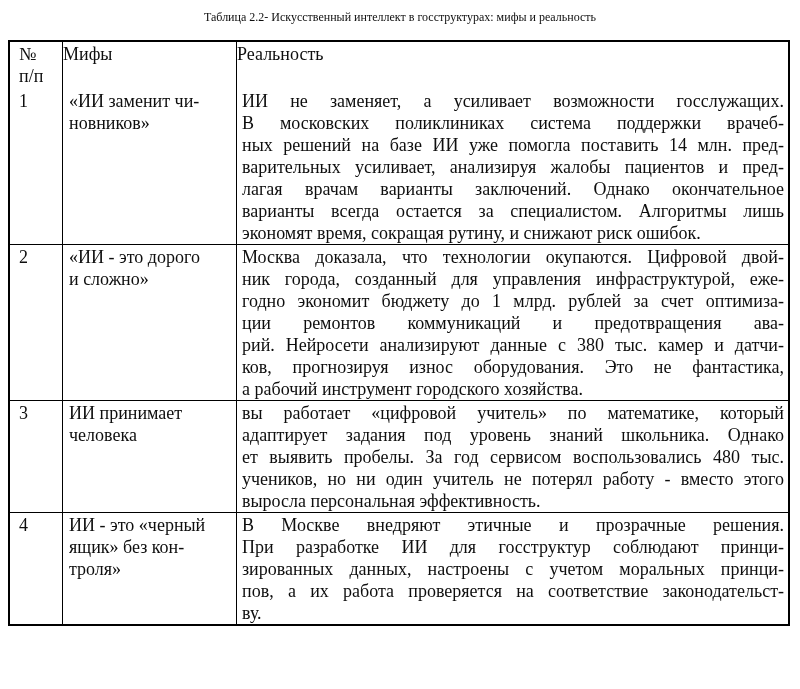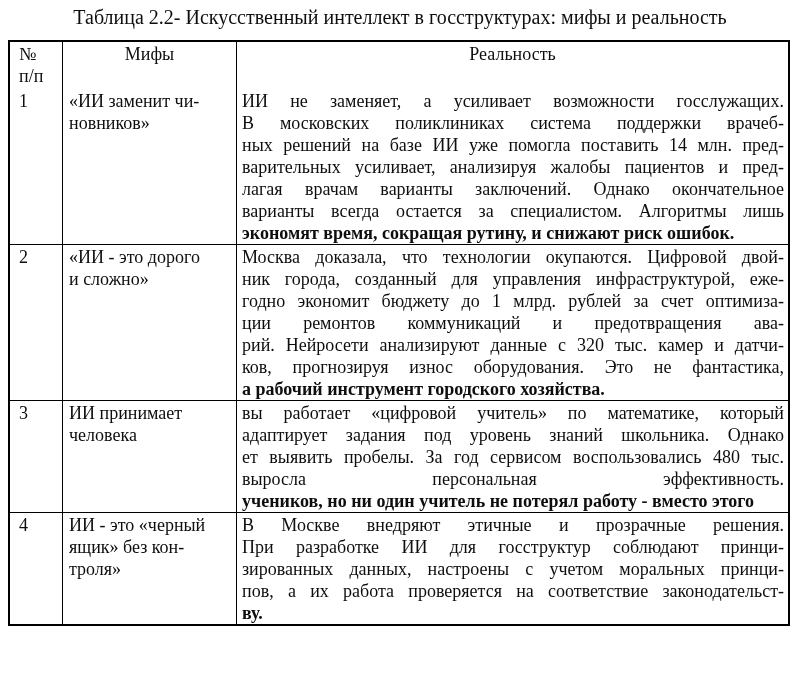--- a/index.html
+++ b/index.html
@@ -15,21 +15,21 @@
     height: 689px;
     background: #ffffff;
     overflow: hidden;
   }
   .doc-title {
     position: absolute;
     top: 3px;
     left: 0;
     width: 100%;
     text-align: center;
-    font-size: 20px;
+    font-size: 12px;
     line-height: 28px;
     white-space: nowrap;
   }
   .ai-table {
     position: absolute;
     left: 8px;
     top: 40px;
     width: 778px;
     border: 2px solid #000;
   }
@@ -45,32 +45,31 @@
     font-size: 18px;
     line-height: 22px;
     overflow: hidden;
   }
   .cell:last-child { border-right: none; }
   .cell.num { padding: 1px 2px 0 9px; }
   .cell.myth { padding: 1px 4px 0 6px; }
   .cell.reality { padding: 1px 4px 0 5px; }
   .header .cell { min-height: 46px; }
   .header .cell.myth, .header .cell.reality {
-    text-align: center;
+    text-align: left;
     padding-left: 0;
     padding-right: 0;
   }
   .rline {
     text-align: justify;
     text-align-last: justify;
   }
   .rline:last-child {
     text-align: right;
     text-align-last: left;
-    font-weight: bold;
   }
   .mline, .hline { text-align: left; }
 </style>
 </head>
 <body>
 
 <div class="page">
   <div class="doc-title">Таблица 2.2- Искусственный интеллект в госструктурах: мифы и реальность</div>
 
   <div class="ai-table">
@@ -107,37 +106,37 @@
           <div class="cell num">2</div>
           <div class="cell myth">
             <div class="mline">«ИИ - это дорого</div>
             <div class="mline">и сложно»</div>
           </div>
           <div class="cell reality">
             <div class="rline">Москва доказала, что технологии окупаются. Цифровой двой-</div>
             <div class="rline">ник города, созданный для управления инфраструктурой, еже-</div>
             <div class="rline">годно экономит бюджету до 1 млрд. рублей за счет оптимиза-</div>
             <div class="rline">ции ремонтов коммуникаций и предотвращения ава-</div>
-            <div class="rline">рий. Нейросети анализируют данные с 320 тыс. камер и датчи-</div>
+            <div class="rline">рий. Нейросети анализируют данные с 380 тыс. камер и датчи-</div>
             <div class="rline">ков, прогнозируя износ оборудования. Это не фантастика,</div>
             <div class="rline">а рабочий инструмент городского хозяйства.</div>
           </div>
         </div>
         <div class="trow">
           <div class="cell num">3</div>
           <div class="cell myth">
             <div class="mline">ИИ принимает</div>
             <div class="mline">человека</div>
           </div>
           <div class="cell reality">
             <div class="rline">вы работает «цифровой учитель» по математике, который</div>
             <div class="rline">адаптирует задания под уровень знаний школьника. Однако</div>
             <div class="rline">ет выявить пробелы. За год сервисом воспользовались 480 тыс.</div>
+            <div class="rline">учеников, но ни один учитель не потерял работу - вместо этого</div>
             <div class="rline">выросла персональная эффективность.</div>
-            <div class="rline">учеников, но ни один учитель не потерял работу - вместо этого</div>
           </div>
         </div>
         <div class="trow">
           <div class="cell num">4</div>
           <div class="cell myth">
             <div class="mline">ИИ - это «черный</div>
             <div class="mline">ящик» без кон-</div>
             <div class="mline">троля»</div>
           </div>
           <div class="cell reality">

